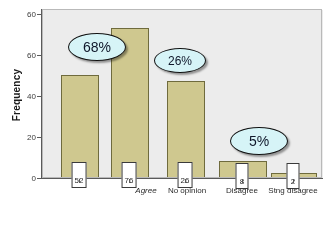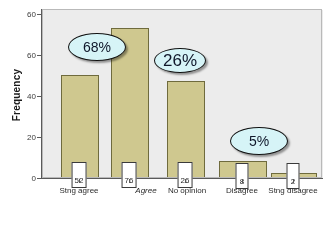--- a/index.html
+++ b/index.html
@@ -206,33 +206,32 @@
   <div class="bar-value" style="left:79px;  top:162px;">52</div>
   <div class="bar-value" style="left:129px; top:162px;">76</div>
   <div class="bar-value" style="left:185px; top:162px;">26</div>
   <div class="bar-value" style="left:242px; top:163px;">8</div>
   <div class="bar-value" style="left:293px; top:163px;">2</div>
 
   <div class="callout" style="left: 68px; top: 33px; width: 58px; height: 28px; line-height: 27px; font-size: 14px; background: rgb(214, 244, 247); border-color: rgb(17, 17, 17);">
     <span>68%</span>
   </div>
 
-  <div class="callout" style="left: 154px; top: 48px; width: 52px; height: 25px; line-height: 24px; font-size: 17px; background: rgb(214, 244, 247); border-color: rgb(17, 17, 17);">
+  <div class="callout" style="left: 154px; top: 48px; width: 52px; height: 25px; line-height: 24px; font-size: 12px; background: rgb(214, 244, 247); border-color: rgb(17, 17, 17);">
     <span>26%</span>
   </div>
 
   <div class="callout" style="left: 230px; top: 127px; width: 58px; height: 28px; line-height: 27px; font-size: 14px; background: rgb(214, 244, 247); border-color: rgb(17, 17, 17);">
     <span>5%</span>
   </div>
 
   <div class="xtick-mark" style="left:79px;"></div>
   <div class="xtick-mark" style="left:129px;"></div>
   <div class="xtick-mark" style="left:185px;"></div>
   <div class="xtick-mark" style="left:242px;"></div>
   <div class="xtick-mark" style="left:293px;"></div>
 
-  <div class="xtick-label" style="left:79px;">Stng agree</div>
   <div class="xtick-label" style="left:146px;font-style:italic;">Agree</div>
   <div class="xtick-label" style="left:177px;padding-left:20px;">No opinion</div>
   <div class="xtick-label" style="left:242px;">Disagree</div>
   <div class="xtick-label" style="left:293px;">Stng disagree</div>
 
 </div>
 
 </body></html>

